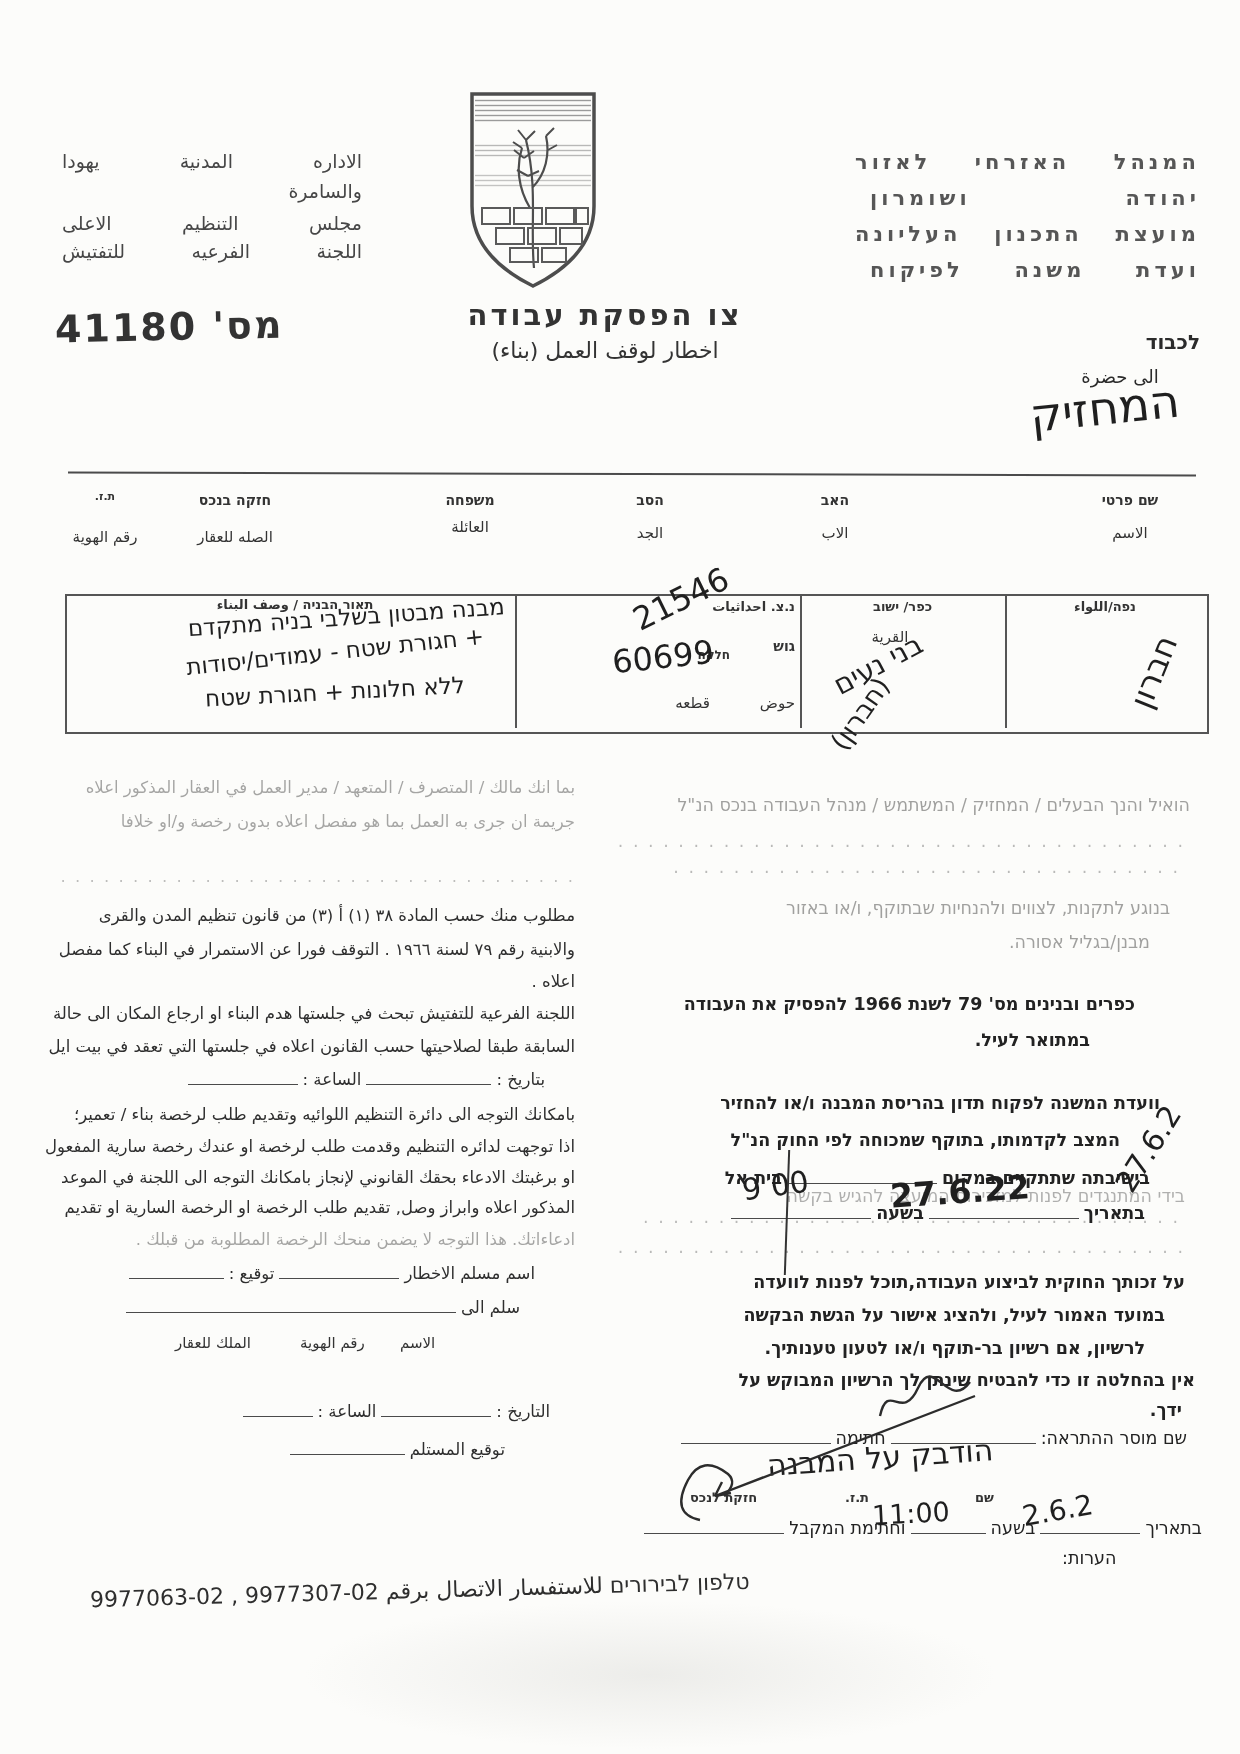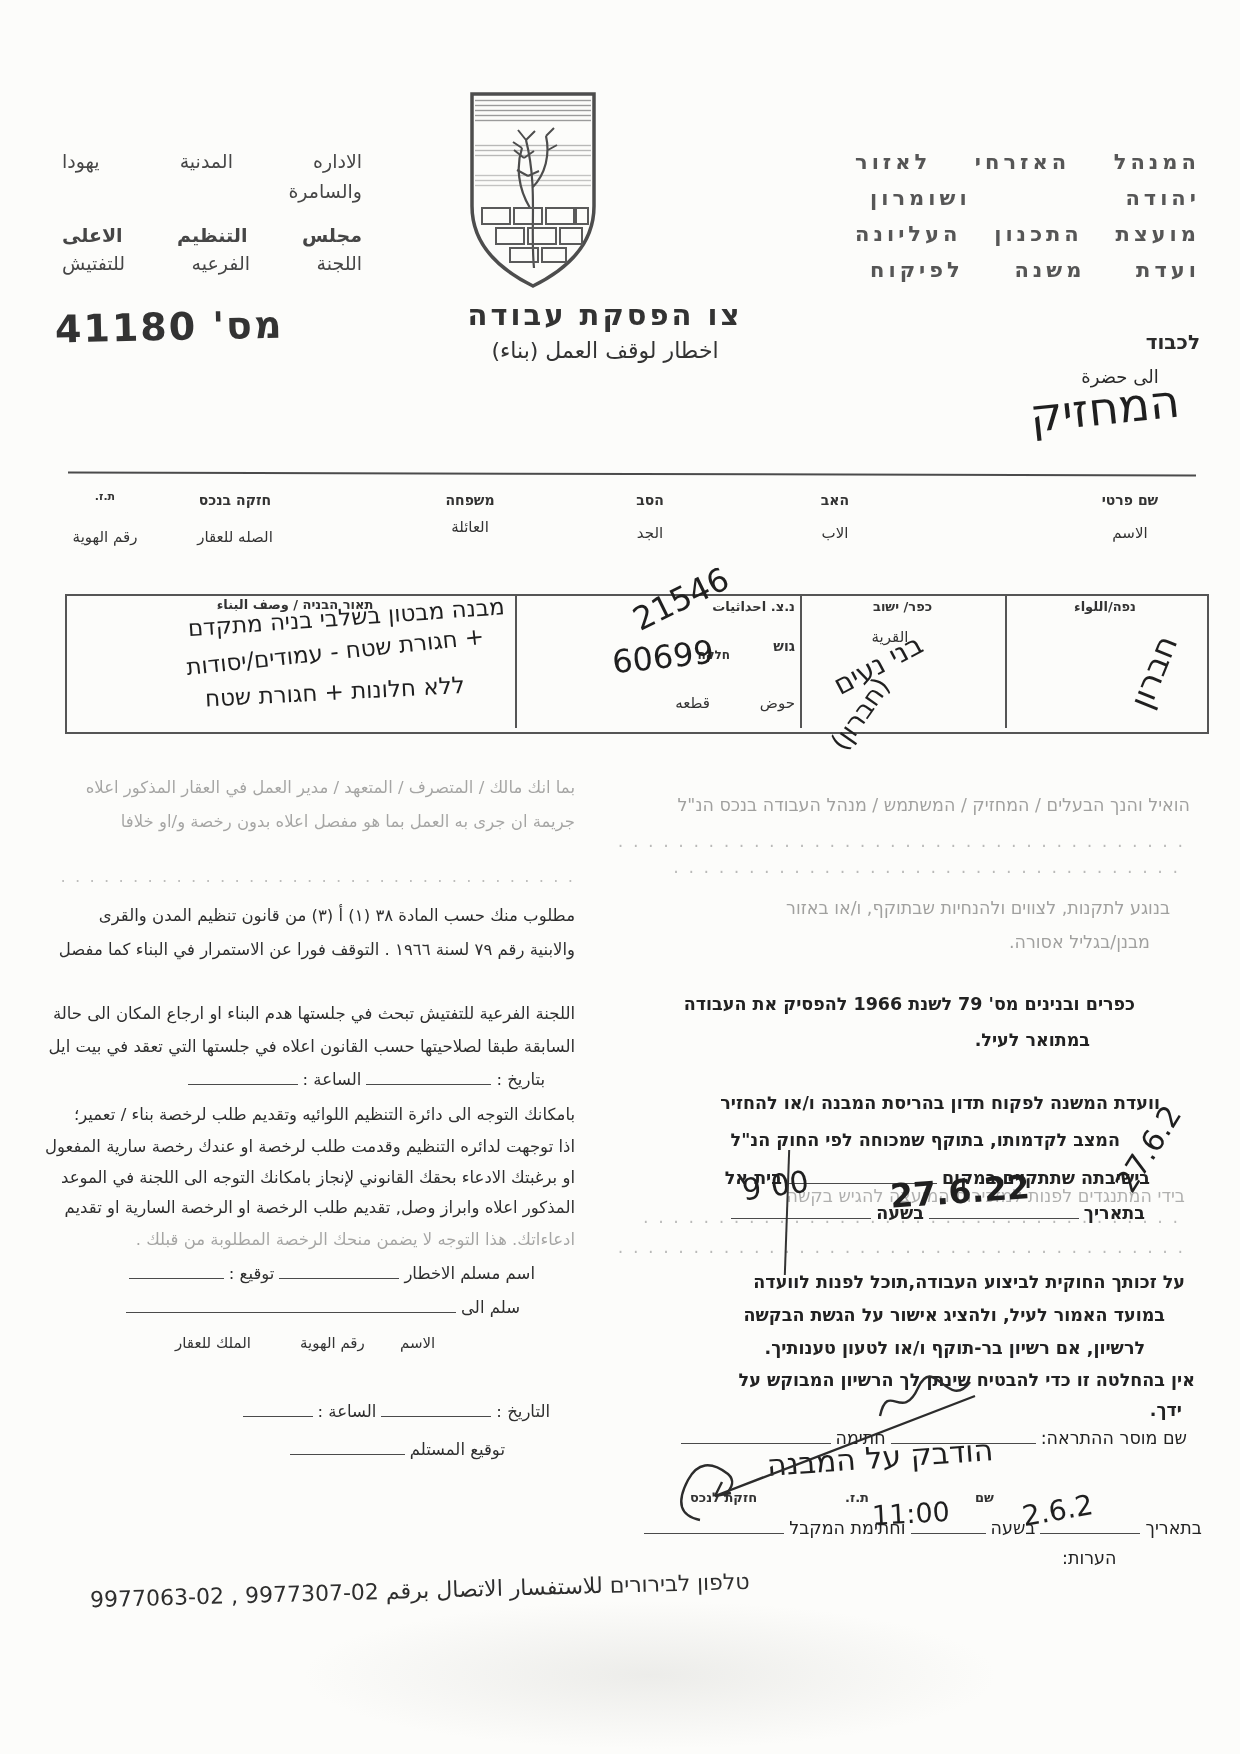--- a/index.html
+++ b/index.html
@@ -27,21 +27,21 @@
           background:radial-gradient(ellipse at center,rgba(190,190,185,.25),rgba(190,190,185,0) 70%);}
 </style>
 </head>
 <body>
 
 <div id="page">
 
   <div class="abs rtl ar-auth" style="left:62px;top:150px;width:300px;">
     <div class="spread" style="width:300px;">الاداره المدنية يهودا</div>
     <div style="text-align:right;padding-left:95px;margin-top:8px;">والسامرة</div>
-    <div class="spread" style="width:300px;margin-top:22px;font-weight:bold;">مجلس التنظيم الاعلى</div>
+    <div class="spread" style="width:300px;margin-top:10px;">مجلس التنظيم الاعلى</div>
     <div class="spread" style="width:300px;margin-top:6px;">اللجنة الفرعيه للتفتيش</div>
   </div>
 
   <div class="abs rtl" style="left:55px;top:305px;font-size:38px;font-weight:bold;transform:rotate(-1.2deg);letter-spacing:2px;color:#333;">מס' 41180</div>
 
   <div class="abs" style="left:458px;top:88px;">
     <svg width="150" height="210" viewBox="0 0 150 210">
       <defs>
         <pattern id="hatch" width="7" height="5" patternUnits="userSpaceOnUse">
           <path d="M0 2.5 H7" stroke="#8a8a8a" stroke-width="1.4"></path>
@@ -182,20 +182,21 @@
     <path d="M345 28 L85 128 M85 128 l16 -3 M85 128 l7 -14" fill="none" stroke="#2c2c2c" stroke-width="2.4"></path>
     <path d="M70 152 q-30 -6 -12 -40 q14 -26 40 -6 q10 9 -4 22" fill="none" stroke="#2c2c2c" stroke-width="2.4"></path>
   </svg>
 
   <div class="abs rtl arline faded nowrap" style="left:30px;top:812px;width:545px;">جريمة ان جرى به العمل بما هو مفصل اعلاه بدون رخصة و/او خلافا</div>
   <div class="abs rtl arline faded nowrap" style="left:30px;top:778px;width:545px;">بما انك مالك / المتصرف / المتعهد / مدير العمل في العقار المذكور اعلاه</div>
   <div class="abs rtl arline vfaded nowrap" style="left:30px;top:872px;width:545px;letter-spacing:2px;">· · · · · · · · · · · · · · · · · · · · · · · · · · · · · · · · · · · ·</div>
 
   <div class="abs rtl arline nowrap" style="left:30px;top:906px;width:545px;">مطلوب منك حسب المادة ٣٨ (١) أ (٣) من قانون تنظيم المدن والقرى</div>
   <div class="abs rtl arline nowrap" style="left:30px;top:940px;width:545px;">والابنية رقم ٧٩ لسنة ١٩٦٦ . التوقف فورا عن الاستمرار في البناء كما مفصل</div>
+  <div class="abs rtl arline nowrap" style="left:30px;top:972px;width:545px;">اعلاه .</div>
 
   <div class="abs rtl arline nowrap" style="left:30px;top:1004px;width:545px;">اللجنة الفرعية للتفتيش تبحث في جلستها هدم البناء او ارجاع المكان الى حالة</div>
   <div class="abs rtl arline nowrap" style="left:30px;top:1037px;width:545px;">السابقة طبقا لصلاحيتها حسب القانون اعلاه في جلستها التي تعقد في بيت ايل</div>
   <div class="abs rtl arline nowrap" style="left:30px;top:1070px;width:515px;">
     <span>بتاريخ :</span><span class="blank" style="width:125px;"></span><span>الساعة :</span><span class="blank" style="width:110px;"></span>
   </div>
 
   <div class="abs rtl arline nowrap" style="left:30px;top:1105px;width:545px;">بامكانك التوجه الى دائرة التنظيم اللوائيه وتقديم طلب لرخصة بناء / تعمير؛</div>
   <div class="abs rtl arline nowrap" style="left:30px;top:1137px;width:545px;">اذا توجهت لدائره التنظيم وقدمت طلب لرخصة او عندك رخصة سارية المفعول</div>
   <div class="abs rtl arline nowrap" style="left:30px;top:1168px;width:545px;">او برغبتك الادعاء بحقك القانوني لإنجاز بامكانك التوجه الى اللجنة في الموعد</div>

